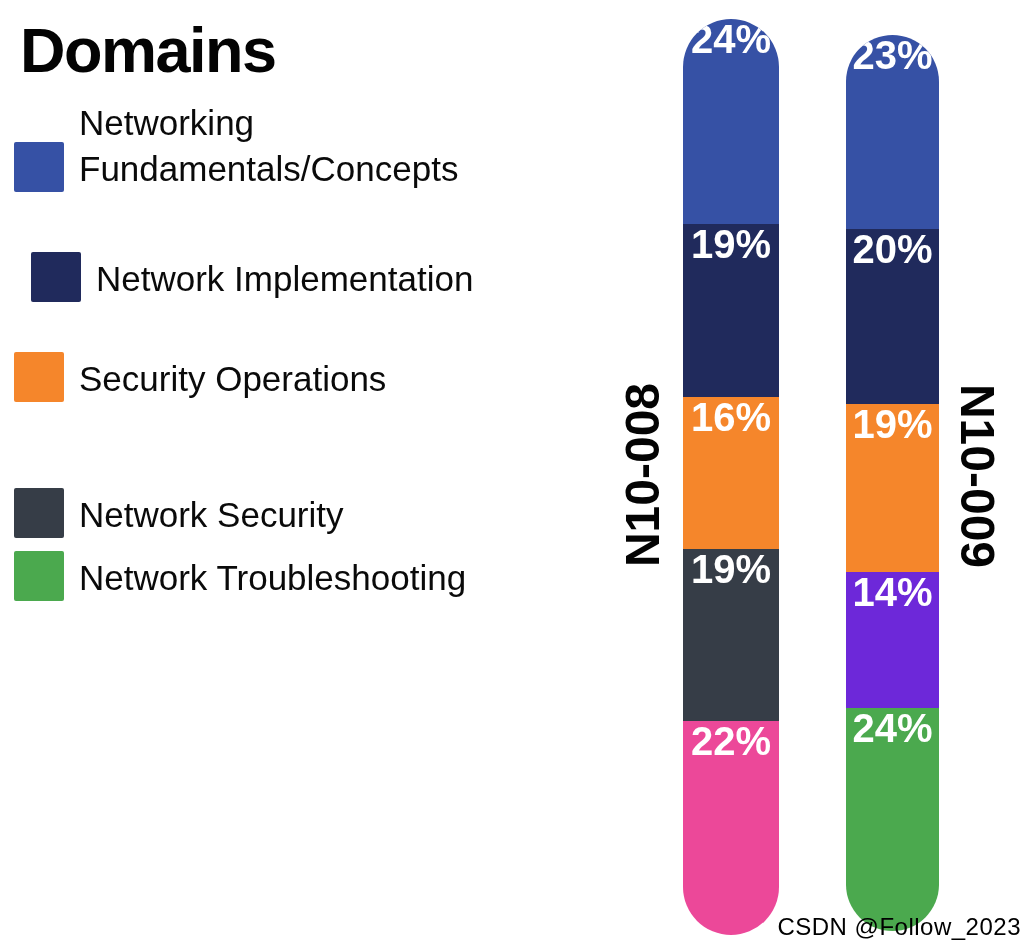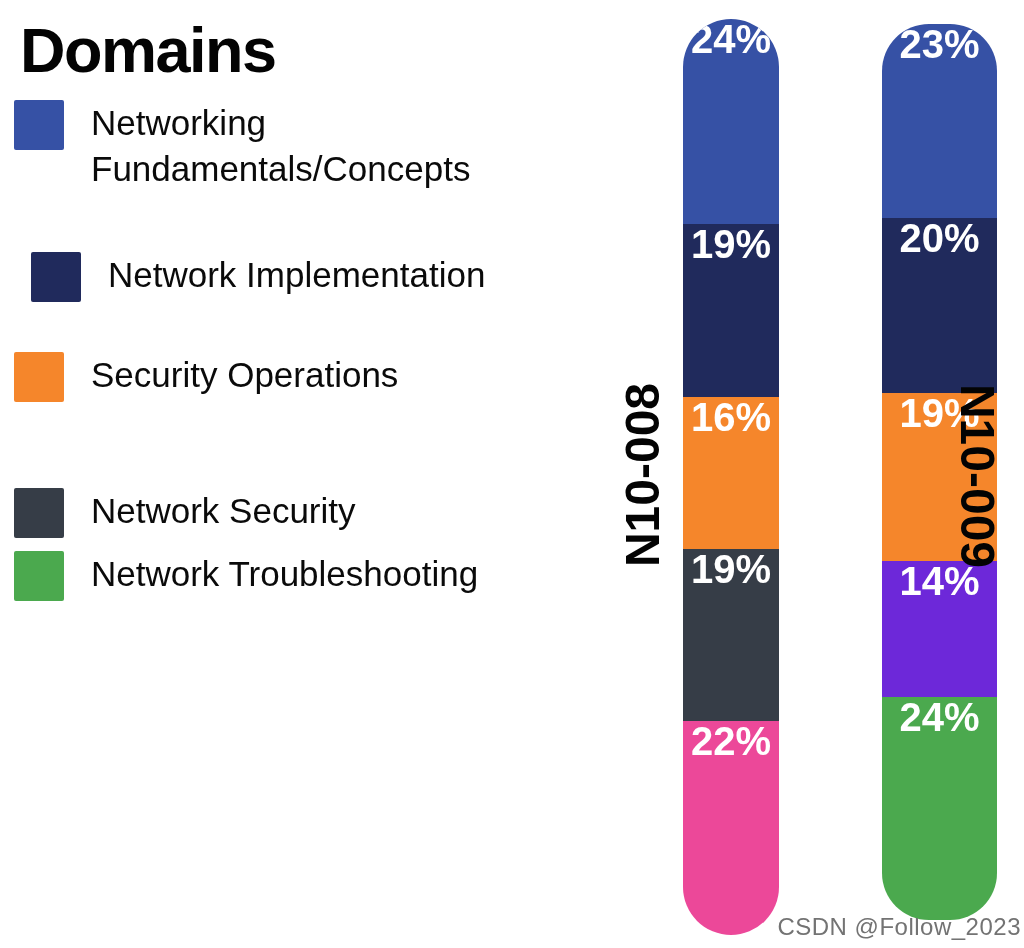--- a/index.html
+++ b/index.html
@@ -32,22 +32,22 @@
   .legend {
     position: absolute;
     left: 14px;
     top: 0;
     width: 560px;
   }
   .legend-item {
     position: absolute;
     left: 0;
     display: flex;
-    align-items: flex-start;
-    gap: 27px;
+    align-items: flex-end;
+    gap: 15px;
   }
   .legend-item:nth-child(1) { top: 100px; }
   .legend-item:nth-child(2) { top: 252px; padding-left: 17px; }
   .legend-item:nth-child(3) { top: 352px; }
   .legend-item:nth-child(4) { top: 453px; margin-top: 35px; }
   .legend-item:nth-child(5) { top: 551px; }
   .swatch {
     flex: 0 0 auto;
     width: 50px;
     height: 50px;
@@ -69,25 +69,24 @@
   }
   #bar-0 {
     left: 683px;
     top: 19px;
     width: 96px;
     height: 916px;
     border-radius: 48px;
   }
   #bar-1 {
     left: 846px;
-    top: 24px;
-    width: 115px;
+    top: 35px;
+    width: 93px;
     height: 896px;
     border-radius: 47px;
-    margin-left: 36px;
   }
   .segment {
     display: flex;
     align-items: flex-start;
     justify-content: center;
     min-height: 0;
   }
   .seg-label {
     color: #ffffff;
     font-weight: 700;
@@ -118,21 +117,21 @@
     top: 476px;
     transform: translate(-50%, -50%) rotate(90deg);
   }
 
   
   .watermark {
     position: absolute;
     right: 3px;
     top: 913px;
     font-size: 24px;
-    color: #737373;
+    color: #000000;
     letter-spacing: 0.5px;
     z-index: 5;
   }
 </style>
 </head>
 <body>
 
 <div id="canvas">
 
   <div class="title">Domains</div>

